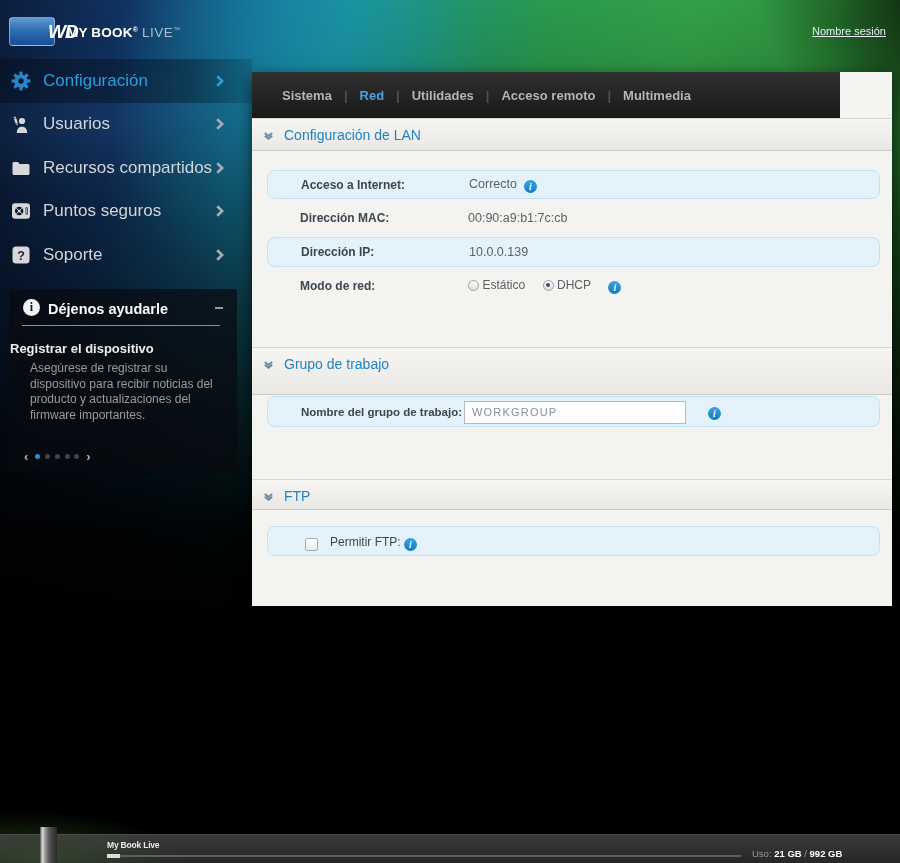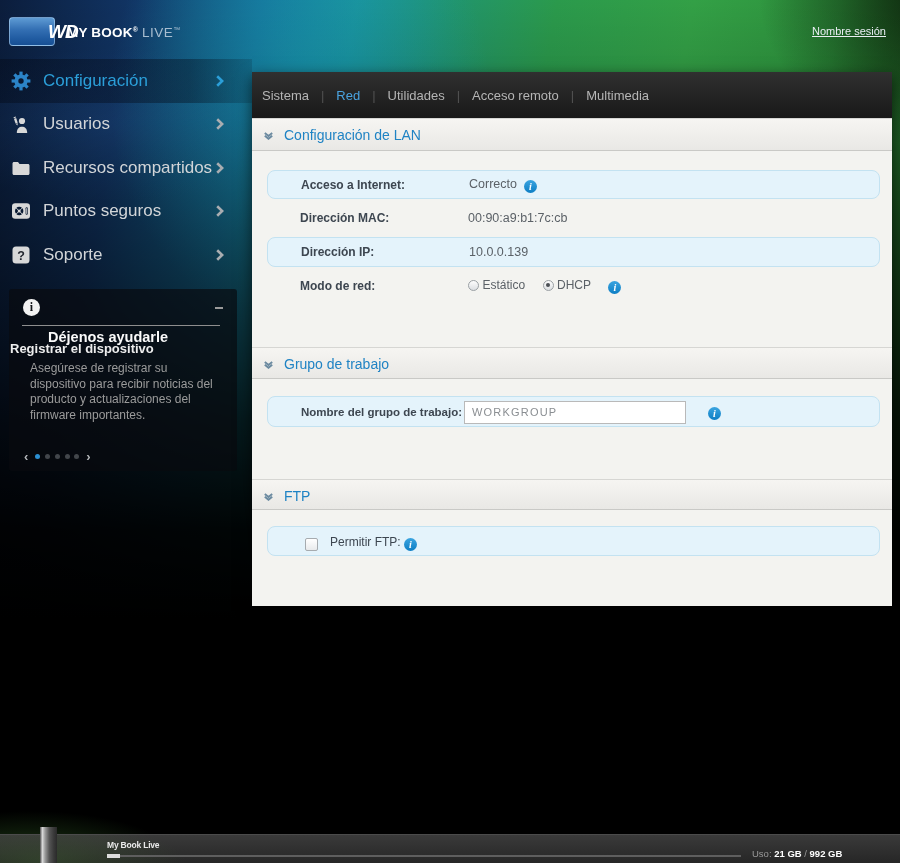--- a/index.html
+++ b/index.html
@@ -33,36 +33,36 @@
   .mi .tx { position:absolute; left:43px; top:50%; transform:translateY(-50%); font-size:17px; color:#d2d5d8; }
   .mi .arr { position:absolute; left:216px; top:50%; transform:translateY(-50%); }
   .mi.sel { background:linear-gradient(90deg, rgba(3,9,22,0.42) 0%, rgba(3,9,22,0.38) 75%, rgba(3,9,22,0.15) 100%); }
   .mi.sel .tx { color:#2b9fd9; }
 
   
   .help { position:absolute; left:9px; top:289px; width:228px; height:182px;
     background:rgba(9,11,15,0.68); border-radius:3px; }
   .help .hic { position:absolute; left:14px; top:10px; width:17px; height:17px; border-radius:50%; background:#f2f2f2;
     color:#14161a; font-weight:bold; font-size:12px; text-align:center; line-height:17px; font-family:"Liberation Serif",serif; }
-  .help .htitle { position:absolute; left:39px; top:12px; font-size:14.5px; font-weight:bold; color:#fafafa;margin-top:28px; }
+  .help .htitle { position:absolute; left:39px; top:12px; font-size:14.5px; font-weight:bold; color:#fafafa; }
   .help .hmin { position:absolute; right:14px; top:18px; width:8px; height:2px; background:#9a9a9a; }
   .help .hsep { position:absolute; left:13px; top:36px; width:198px; border-top:1px solid #8e8e8e; }
   .help .hsub { position:absolute; left:1px; top:52px; font-size:13px; font-weight:bold; color:#ededed; }
   .help .hp { position:absolute; left:21px; top:72px; width:208px; font-size:12px; color:#9b9b9b; line-height:15.6px; }
   .pager { position:absolute; left:15px; top:158px; }
   .pager .pa { color:#b4b7ba; font-size:13px; font-weight:bold; vertical-align:middle; }
   .pager .dot { display:inline-block; width:5px; height:5px; border-radius:50%; background:#42464b; margin:0 2.4px; vertical-align:middle; }
   .pager .dot.on { background:#2b8fd2; }
 
   
   .panel { position:absolute; left:252px; top:72px; width:640px; height:534px; background:#f3f3f0;
     box-shadow:0 5px 14px rgba(0,0,0,0.65); }
-  .tabbar { position:absolute; left:0; top:0; width:640px; height:46px;
+  .tabbar { position:absolute; left:0; top:0; width:588px; height:46px;
     background:linear-gradient(180deg,#303030 0%,#232323 55%,#191919 100%); font-size:13px; line-height:47px;
-    padding-left:10px; color:#b5b5b5; white-space:nowrap; }
+    padding-left:30px; color:#b5b5b5; white-space:nowrap;font-weight:bold; }
   .tabbar .sep { color:#515151; margin:0 12px; }
   .tabbar .on { color:#4aa3e0; }
   .shead { position:absolute; left:0; width:640px; height:33px;
     background:linear-gradient(180deg,#f6f5f2 0%,#e9e8e5 100%); border-bottom:1px solid #c9c9c6; border-top:1px solid #d6d6d3; }
   .shead .chev { position:absolute; left:12px; top:13px; }
   .shead .st { position:absolute; left:32px; top:0; line-height:32px; font-size:14px; font-weight:normal; color:#1f83c4; }
   .row { position:absolute; left:15px; width:613px; }
   .row.blue { background:#e4f3fb; border:1px solid #c3e2f1; border-radius:8px; }
   .lbl { position:absolute; left:33px; top:50%; transform:translateY(-50%); font-size:12px; font-weight:bold; color:#3d4650; }
   .val { position:absolute; left:201px; top:50%; transform:translateY(-50%); font-size:12.5px; color:#5b6167; }
@@ -218,21 +218,21 @@
   </div>
   <div class="row blue" style="top:165px; height:30px;">
     <span class="lbl">Dirección IP:</span>
     <span class="val">10.0.0.139</span>
   </div>
   <div class="row" style="top:198px; height:31px;">
     <span class="lbl">Modo de red:</span>
     <span class="val"><span class="radio"></span> <span class="rlab">Estático</span>&nbsp;&nbsp;&nbsp;&nbsp;&nbsp;<span class="radio on"></span> <span class="rlab">DHCP</span>&nbsp;&nbsp;&nbsp;&nbsp;&nbsp;<span class="info">i</span></span>
   </div>
 
-  <div class="shead" style="top:275px; height:32px;">
+  <div class="shead" style="top:275px; height:48px;">
     <svg class="chev" width="9" height="8" viewBox="0 0 9 8">
         <g stroke="#6b8aa0" stroke-width="1.9" fill="none">
           <path d="M0.8 1l3.7 3 3.7-3"></path>
           <path d="M0.8 3.8l3.7 3 3.7-3"></path>
         </g>
       </svg>
     <span class="st">Grupo de trabajo</span>
   </div>
 
   <div class="row blue" style="top:324px; height:31px;">

